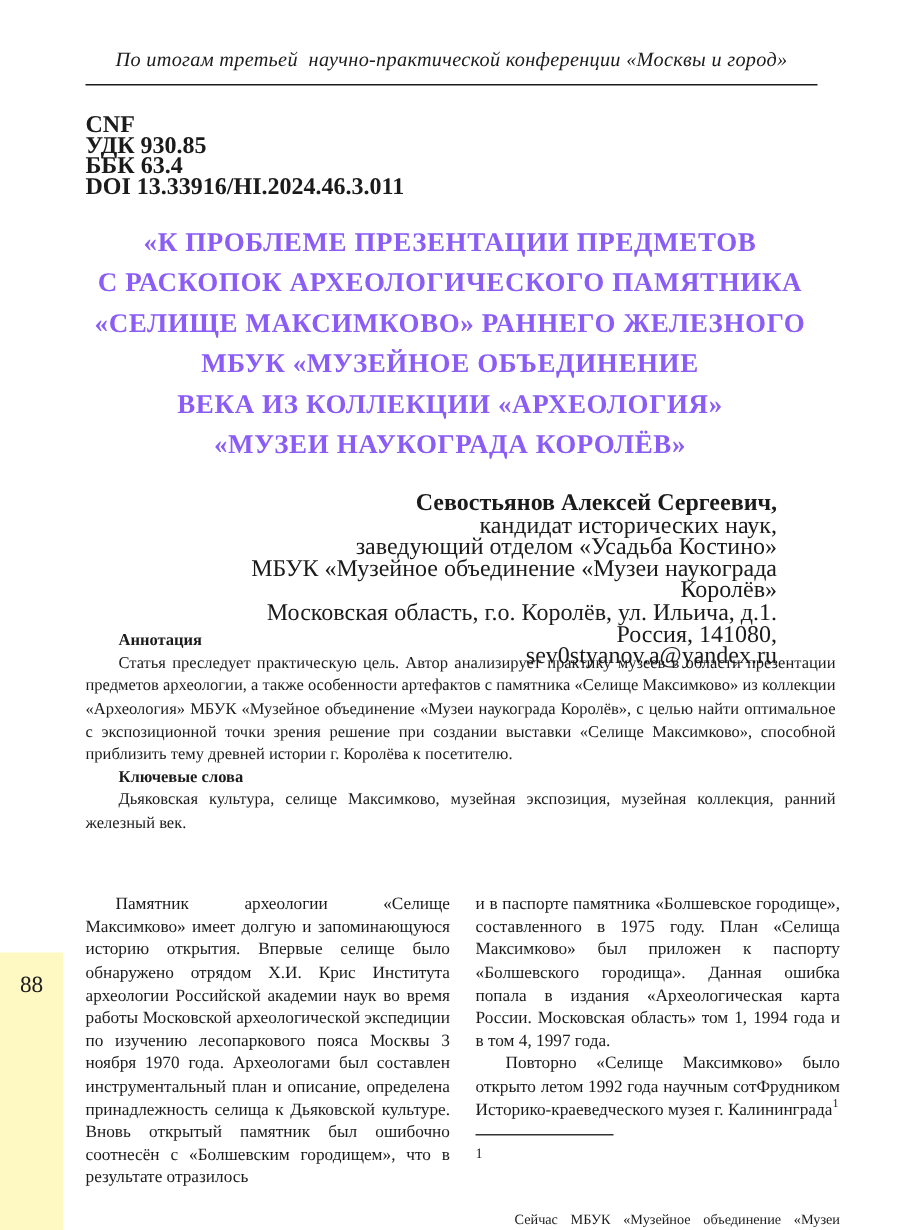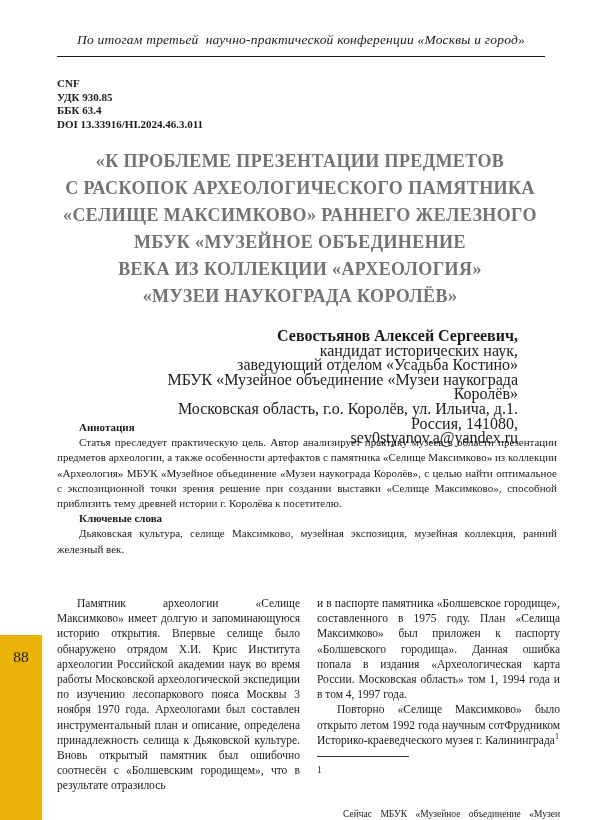--- a/index.html
+++ b/index.html
@@ -24,32 +24,32 @@
   }
   .header-rule {
     position: absolute;
     left: 57px; top: 56px; width: 488px;
     border-top: 1.5px solid #1b1b1b;
   }
   .meta-block {
     position: absolute;
     left: 57px; top: 77px;
     font-weight: bold;
-    font-size: 11px;
+    font-size: 16px;
     line-height: 13.5px;
   }
   .article-title {
     position: absolute;
     left: 40px; top: 148px; width: 520px;
     text-align: center;
     font-weight: bold;
     font-size: 18px;
     line-height: 27px;
     letter-spacing: 0.4px;
-    color: #737373;
+    color: #8b5cf6;
   }
   .author-block {
     position: absolute;
     left: 150px; top: 329px; width: 368px;
     text-align: right;
     font-size: 16px;
     line-height: 14.6px;
   }
   .author-name { font-weight: bold; }
   .abstract-block {
@@ -93,21 +93,21 @@
     border-top: 1px solid #333;
     margin-bottom: 7px;
   }
   .footnote-row { display: flex; }
   .footnote-number { width: 26px; flex: 0 0 26px; }
   .footnote-text { flex: 1; text-align: justify; margin-top: 44px; }
   .page-number-band {
     position: absolute;
     left: 0; top: 635px;
     width: 42px; height: 185px;
-    background: #eab308;
+    background: #fef9c3;
   }
   .page-number {
     margin-top: 13px;
     text-align: center;
     font-size: 15.5px;
     color: #1b1b1b;
   }
 </style>
 </head>
 <body>

